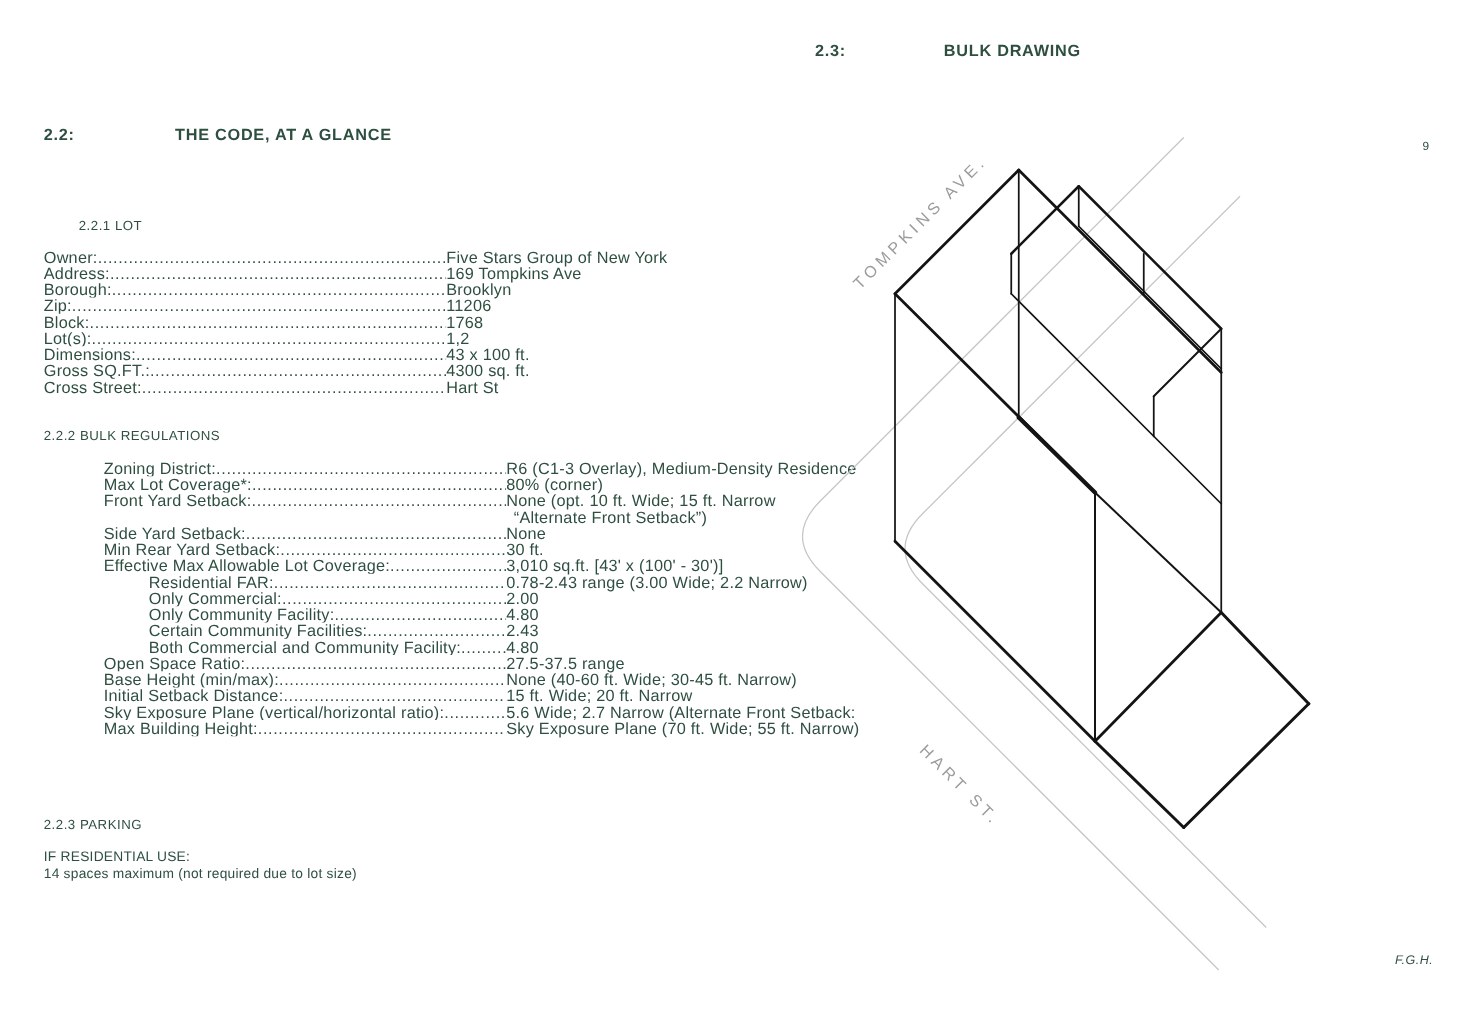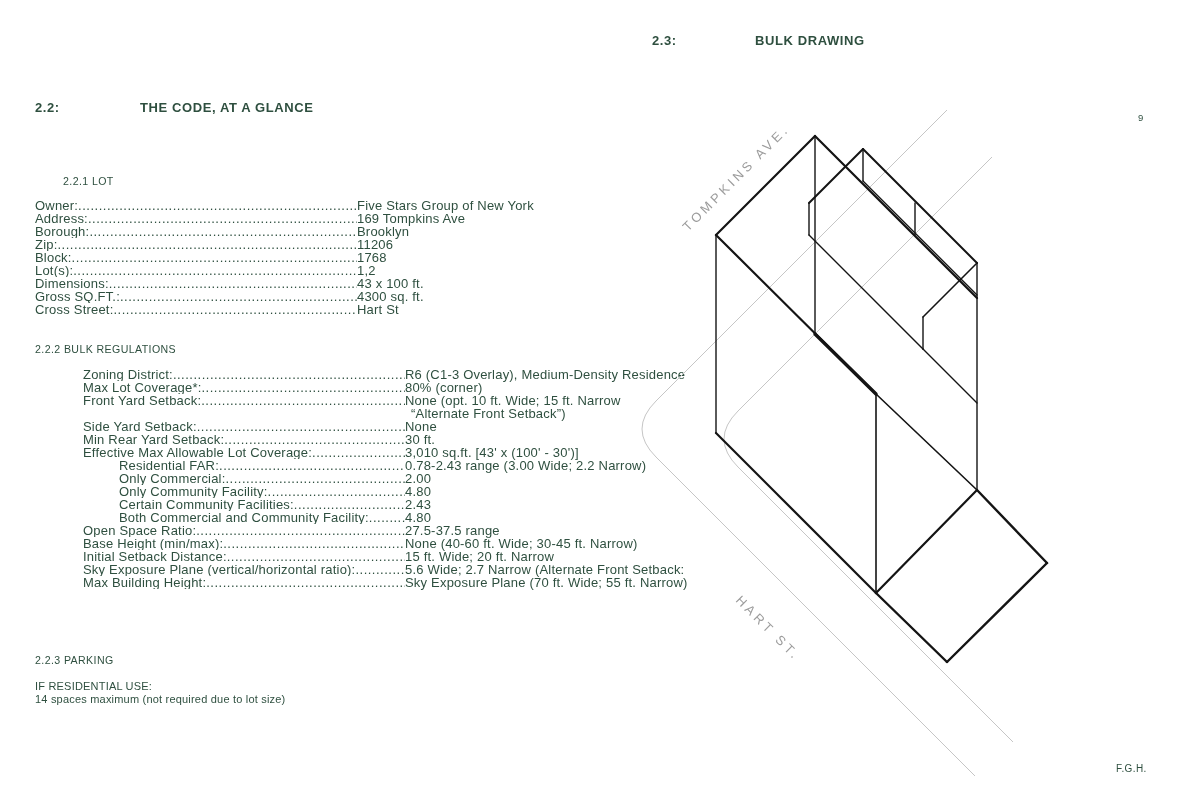--- a/index.html
+++ b/index.html
@@ -239,21 +239,21 @@
       <div class="pk-line">14 spaces maximum (not required due to lot size)</div>
     </div>
   </div>
 
 <div class="abs sec-hdr hdr-right">
   <span class="sec-id">2.3:</span>
   <span class="sec-title">BULK DRAWING</span>
 </div>
 
 <div class="abs page-num" style="left:1138px;top:112px;">9</div>
-<div class="abs footer-initials" style="left:1116px;top:763px;">F.G.H.</div>
+<div class="abs footer-initials" style="left:1116px;top:763px;font-style:italic;">F.G.H.</div>
 
 <svg class="drawing" width="1181" height="807" viewBox="0 0 1181 807" aria-hidden="true">
 
   <path class="street" d="M 947,110 L 656,401 Q 628,429 656,457 L 975,776"></path>
   <path class="street" d="M 992,157 L 738,411 Q 710,439 738,467 L 1013,742"></path>
 
   <g>
 
     <line class="blk" x1="815" y1="136" x2="716" y2="235" stroke-width="2.2"></line>
     <line class="blk" x1="815" y1="136" x2="977" y2="298" stroke-width="2.2"></line>

